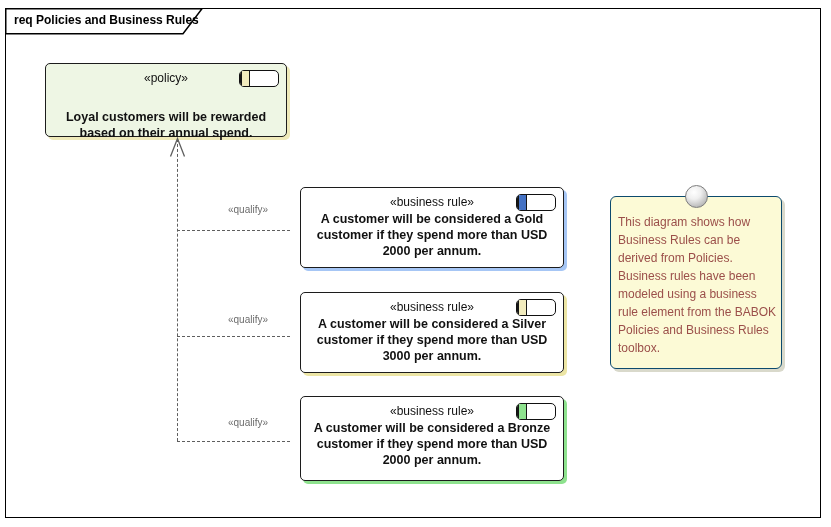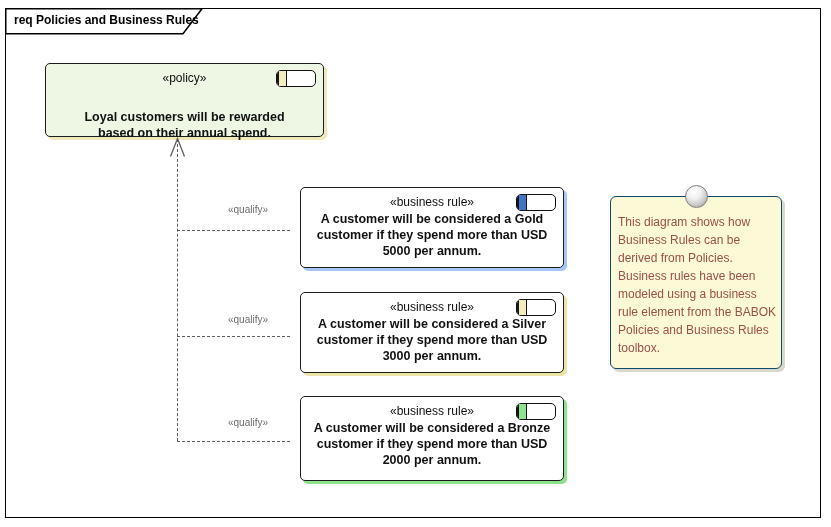--- a/index.html
+++ b/index.html
@@ -15,21 +15,21 @@
   .ea-box { position:absolute; border:1.3px solid #1c1c1c; border-radius:5px; text-align:center; }
   .stereotype { font-size:12px; color:#111; margin-top:7px; }
   .el-name { font-size:12.5px; font-weight:bold; color:#111; line-height:16px; margin:2px auto 0; }
 
   
   .ea-icon { position:absolute; top:6px; right:7px; width:40px; height:17px; background:#fff;
              border:1.6px solid #111; border-radius:5px; overflow:hidden; }
   .ea-icon .tab { position:absolute; left:0; top:0; bottom:0; width:10px; border-left:2.5px solid #161616; border-right:1.6px solid #161616; }
 
   
-  .policy { left:45px; top:63px; width:279px; height:74px; background:#eef6e4; box-shadow:3px 3px 0 #eee9b9; }
+  .policy { left:45px; top:63px; width:242px; height:74px; background:#eef6e4; box-shadow:3px 3px 0 #eee9b9; }
   .policy .el-name { max-width:218px;margin-top:24px; }
   .policy .tab { background:#f2ecbe; }
 
   
   .rule { left:290px; width:264px; height:81px; background:#ffffff;margin-left:10px; }
   .rule .el-name { max-width:246px; }
   .rule-gold   { top:187px; box-shadow:3px 3px 0 #a6c6f5; }
   .rule-silver { top:292px; box-shadow:3px 3px 0 #ece5a5; }
   .rule-bronze { top:396px; height:85px; box-shadow:3px 3px 0 #8ee28e; }
   .rule-gold .tab   { background:#4472c4; }
@@ -77,21 +77,21 @@
   </svg>
   <div class="branch branch-1"></div>
   <div class="branch branch-2"></div>
   <div class="branch branch-3"></div>
   <div class="qlabel qlabel-1">«qualify»</div>
   <div class="qlabel qlabel-2">«qualify»</div>
   <div class="qlabel qlabel-3">«qualify»</div>
 
   <div class="ea-box rule rule-gold">
     <div class="stereotype">«business rule»</div>
-    <div class="el-name">A customer will be considered a Gold customer if they spend more than USD 5000 per annum.</div>
+    <div class="el-name">A customer will be considered a Gold customer if they spend more than USD 2000 per annum.</div>
     <span class="ea-icon">
         <span class="tab"></span>
       </span>
   </div>
 
   <div class="ea-box rule rule-silver">
     <div class="stereotype">«business rule»</div>
     <div class="el-name">A customer will be considered a Silver customer if they spend more than USD 3000 per annum.</div>
     <span class="ea-icon">
         <span class="tab"></span>

